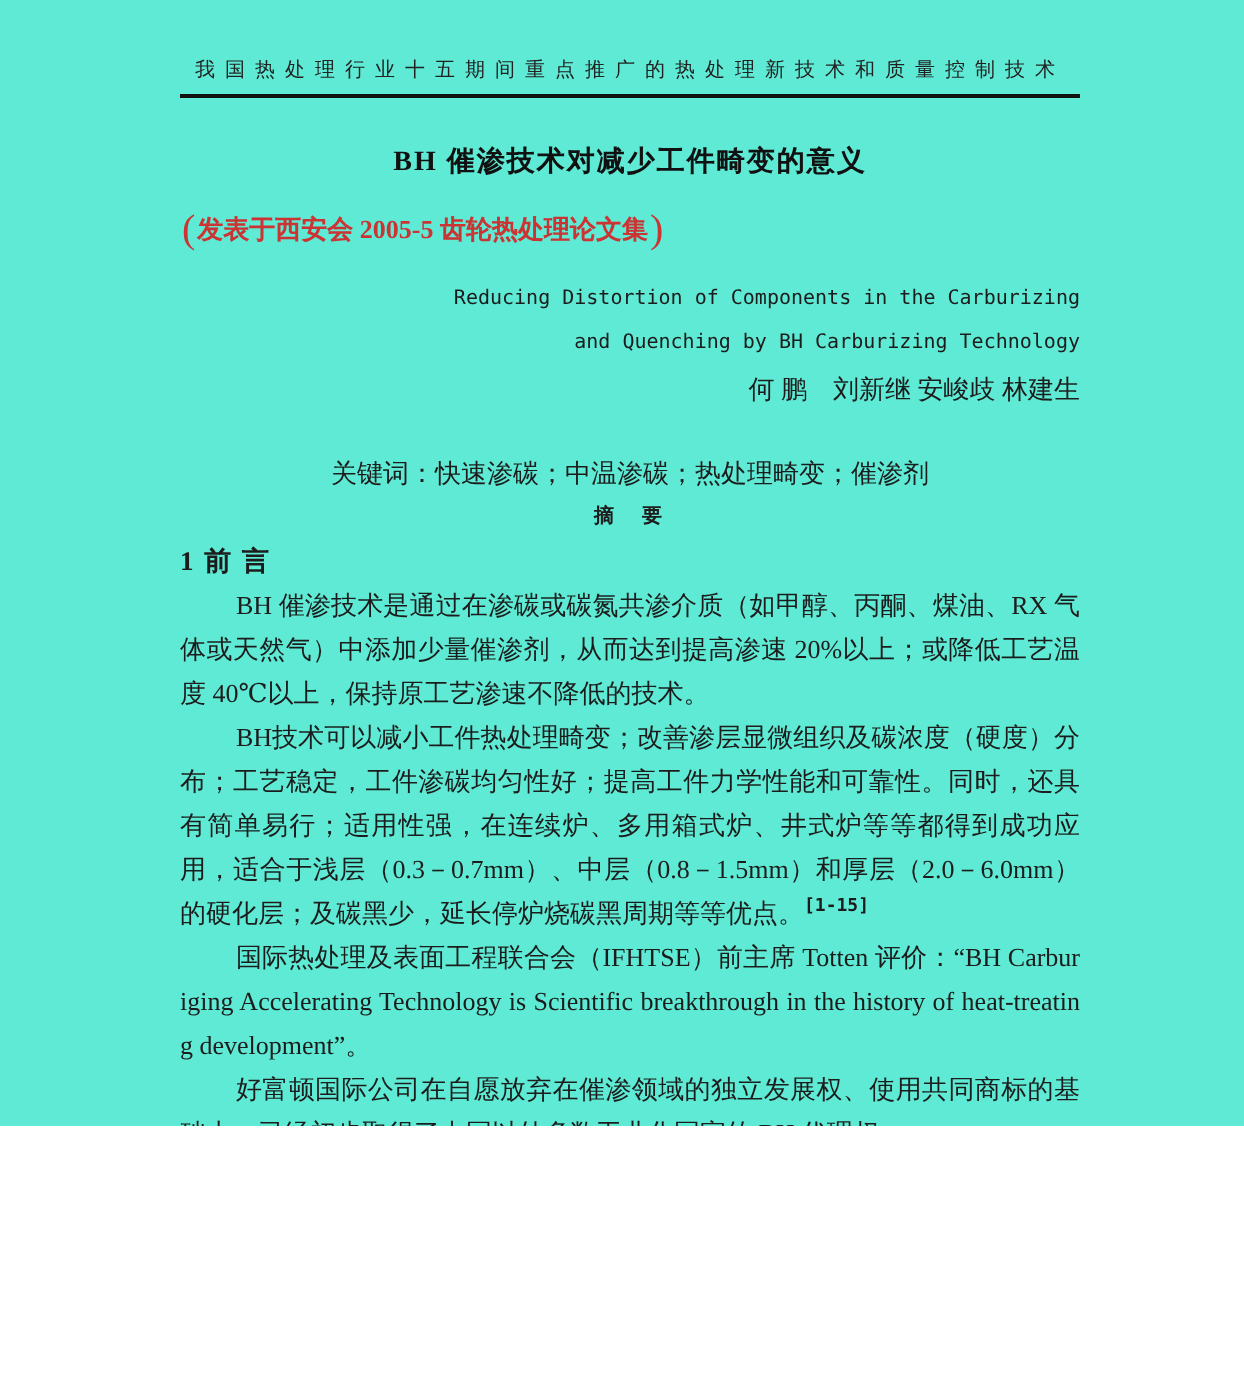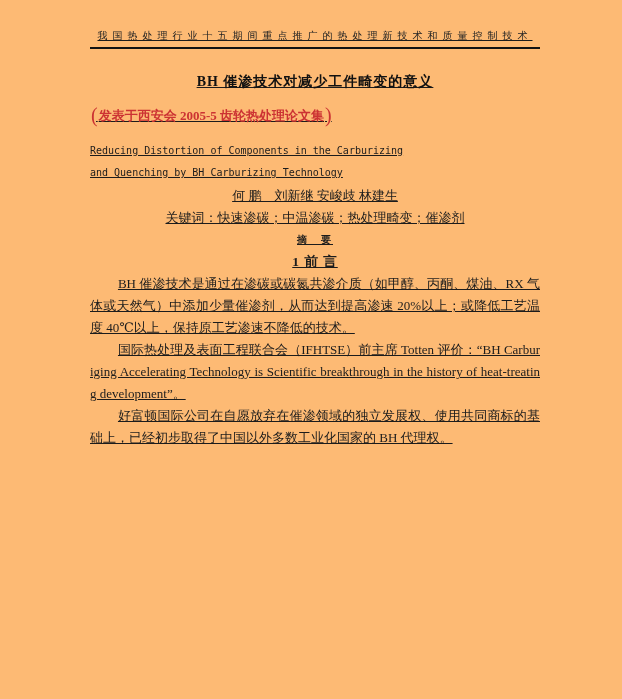--- a/index.html
+++ b/index.html
@@ -1,21 +1,20 @@
 <!DOCTYPE html>
 <html lang="zh"><head>
 <meta charset="utf-8">
 <style>
   html,body{margin:0;padding:0;background:#ffffff;}
   .page{
-    width:622px;height:699px;overflow:hidden;background:#fdba74;
+    width:622px;height:563px;overflow:hidden;background:#5eead4;
     color:#1c1c1c;
     font-family:"Liberation Serif","DejaVu Serif",serif;
     position:relative;
-    text-decoration:underline;
   }
   .col{width:450px;margin:0 0 0 90px;padding-top:30px;}
   .running-header{
     border-bottom:2px solid #111;
     padding-bottom:5px;
     text-align:center;
   }
   .running-header .rh-text{
     font-size:10px;line-height:12px;letter-spacing:5px;
     white-space:nowrap;color:#222;
@@ -27,31 +26,31 @@
   }
   .pub-note{
     margin-top:6px;line-height:24px;text-align:left;
     color:#cc3333;font-weight:bold;font-size:13px;
   }
   .pub-note .paren{
     font-size:20px;font-weight:normal;vertical-align:-2px;padding:0 1px;
   }
   .en-title{
     font-family:"DejaVu Sans Mono","Liberation Mono",monospace;
-    font-size:10px;line-height:22px;text-align:left;color:#1c1c1c;
+    font-size:10px;line-height:22px;text-align:right;color:#1c1c1c;
   }
   .en-title.first{margin-top:12px;}
-  .authors{margin-top:1px;font-size:13px;line-height:22px;text-align:center;}
-  .keywords{font-size:13px;line-height:22px;text-align:center;}
+  .authors{margin-top:1px;font-size:13px;line-height:22px;text-align:right;}
+  .keywords{font-size:13px;line-height:22px;text-align:center;margin-top:20px;}
   .abs-heading{
     font-size:10px;font-weight:bold;line-height:22px;text-align:center;
     letter-spacing:2px;
   }
   .sec-heading{
-    font-size:13.5px;font-weight:bold;line-height:22px;text-align:center;
+    font-size:13.5px;font-weight:bold;line-height:22px;text-align:left;
     letter-spacing:1px;
   }
   p.body{
     margin:0;font-size:13px;line-height:22px;
     text-align:justify;text-indent:2.15em;
     word-break:break-all;
   }
   sup.cite{
     font-size:9px;font-weight:bold;line-height:0;
     font-family:"DejaVu Sans Mono","Liberation Mono",monospace;
@@ -80,20 +79,21 @@
 
     <div class="keywords">关键词：快速渗碳；中温渗碳；热处理畸变；催渗剂</div>
 
     <div class="abs-heading">摘　要</div>
 
 
     <div class="sec-heading">1 前 言</div>
 
     <p class="body">BH 催渗技术是通过在渗碳或碳氮共渗介质（如甲醇、丙酮、煤油、RX 气体或天然气）中添加少量催渗剂，从而达到提高渗速 20%以上；或降低工艺温度 40℃以上，保持原工艺渗速不降低的技术。</p>
 
+    <p class="body"><span>BH技术可以减小工件热处理畸变；改善渗层显微组织及碳浓度（硬度）分布；工艺稳定，工件渗碳均匀性好；提高工件力学性能和可靠性。同时，还具有简单易行；适用性强，在连续炉、多用箱式炉、井式炉等等都得到成功应用，适合于浅层（0.3－0.7mm）、中层（0.8－1.5mm）和厚层（2.0－6.0mm）的硬化层；及碳黑少，延长停炉烧碳黑周期等等优点。</span><sup class="cite">[1-15]</sup></p>
 
 
 
     <p class="body">国际热处理及表面工程联合会（IFHTSE）前主席 Totten 评价：“BH Carburiging Accelerating Technology is Scientific breakthrough in the history of heat-treating development”。</p>
 
     <p class="body">好富顿国际公司在自愿放弃在催渗领域的独立发展权、使用共同商标的基础上，已经初步取得了中国以外多数工业化国家的 BH 代理权。</p>
 
   </div>
 </div>
 

